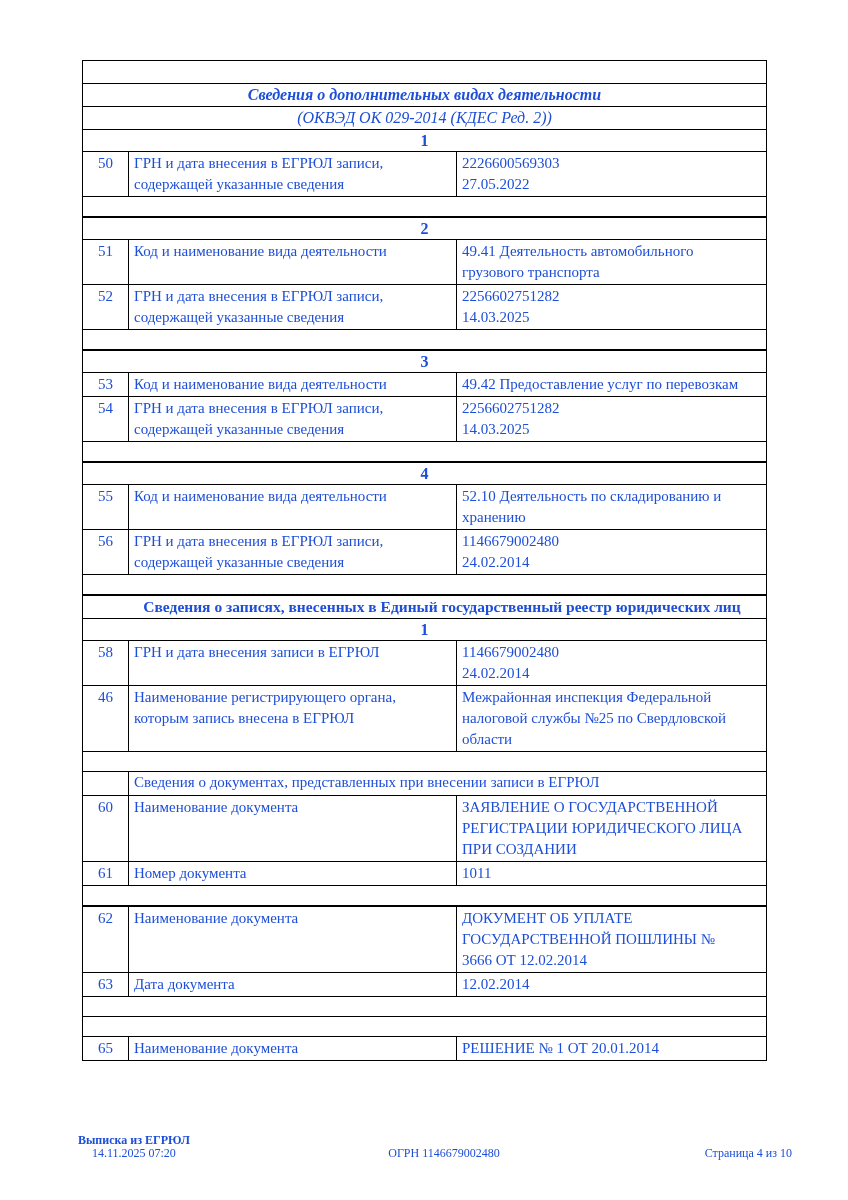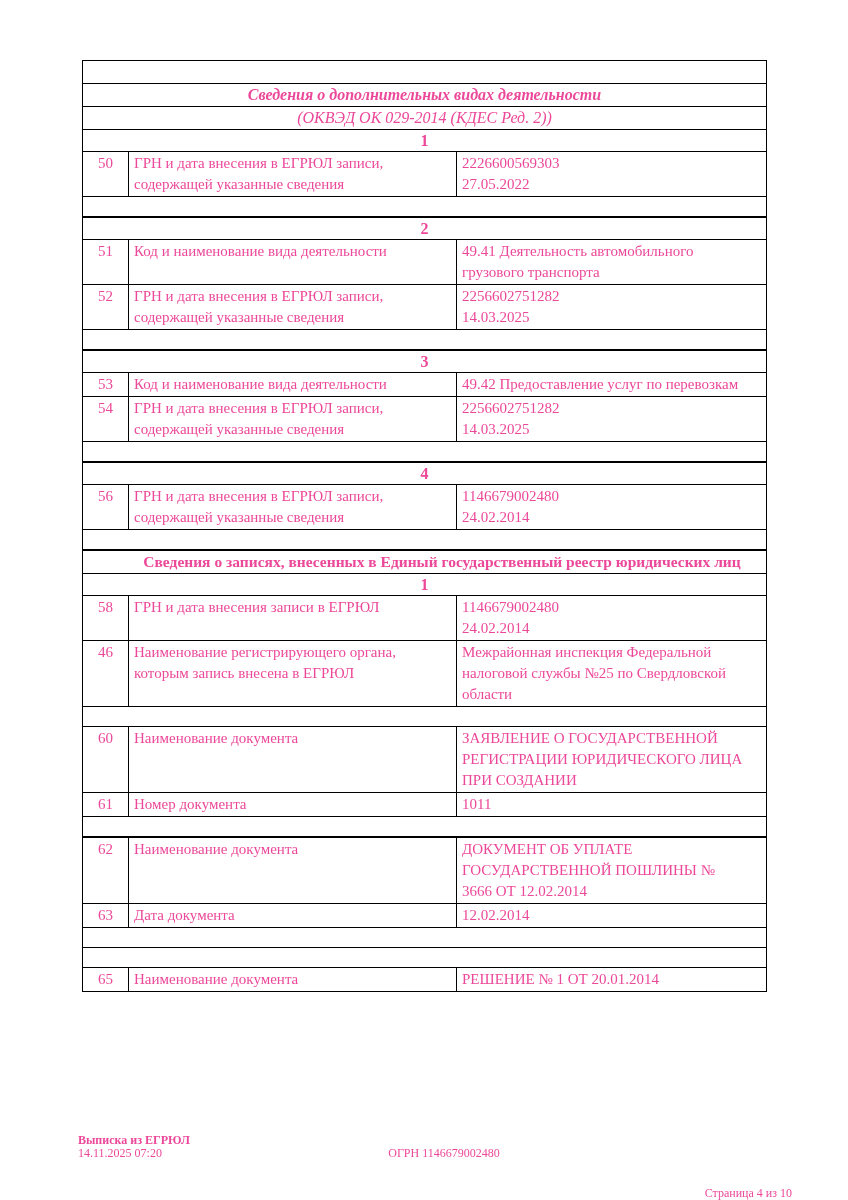--- a/index.html
+++ b/index.html
@@ -1,18 +1,18 @@
 <!DOCTYPE html>
 <html><head>
 <meta charset="utf-8">
 <style>
   html,body{margin:0;padding:0;background:#ffffff;}
   .page{
     position:relative;width:848px;height:1200px;background:#ffffff;
-    color:#ec4899;font-family:"Liberation Serif",serif;overflow:hidden;
+    color:#1d4ed8;font-family:"Liberation Serif",serif;overflow:hidden;
   }
   table.doc{
     position:absolute;left:82px;top:60px;width:684px;
     border-collapse:collapse;table-layout:fixed;
     font-size:15px;line-height:21px;
   }
   col.c1{width:46px}
   col.c2{width:328px}
   col.c3{width:310px}
   td{
@@ -23,24 +23,24 @@
   tr.spacer td{height:19px;}
   tr.title td{font-weight:bold;font-style:italic;text-align:center;height:22px;font-size:16px;}
   tr.subtitle td{font-style:italic;text-align:center;height:22px;font-size:16px;}
   tr.numrow td{font-weight:bold;text-align:center;height:21px;font-size:16px;}
   tr.sechead td{font-weight:bold;text-align:center;height:22px;font-size:15.5px;padding-left:40px;}
   tr.dochead td{height:21px;}
   tr.data td{padding:1px 5px;}
   td.num{text-align:center;padding:1px 2px;}
   tr.thick td{border-top-width:2px;}
   .footer{position:absolute;left:78px;width:714px;top:1134px;font-size:12px;line-height:13px;}
-  .f-l{position:absolute;left:0;top:0;}
+  .f-l{position:absolute;left:0;top:0;text-align:center;}
   .f-l .l1{font-weight:bold;}
   .f-c{position:absolute;left:18px;right:0;top:13px;text-align:center;}
-  .f-r{position:absolute;right:0;top:13px;text-align:right;margin-top:40px;}
+  .f-r{position:absolute;right:0;top:13px;text-align:right;}
 </style>
 </head>
 <body>
 
 <div class="page">
 
   <table class="doc">
     <colgroup>
         <col class="c1">
         <col class="c2">
@@ -112,20 +112,26 @@
     </tr>
 
     <tr class="spacer">
           <td colspan="3"></td>
         </tr>
 
     <tr class="numrow thick">
       <td colspan="3">4</td>
     </tr>
     <tr class="data">
+      <td class="num">55</td>
+      <td>Код и наименование вида деятельности</td>
+      <td>52.10 Деятельность по складированию и
+хранению</td>
+    </tr>
+    <tr class="data">
       <td class="num">56</td>
       <td>ГРН и дата внесения в ЕГРЮЛ записи,
 содержащей указанные сведения</td>
       <td>1146679002480
 24.02.2014</td>
     </tr>
 
     <tr class="spacer">
           <td colspan="3"></td>
         </tr>
@@ -148,20 +154,24 @@
 которым запись внесена в ЕГРЮЛ</td>
       <td>Межрайонная инспекция Федеральной
 налоговой службы №25 по Свердловской
 области</td>
     </tr>
 
     <tr class="spacer">
           <td colspan="3"></td>
         </tr>
 
+    <tr class="dochead">
+      <td class="num"></td>
+      <td colspan="2">Сведения о документах, представленных при внесении записи в ЕГРЮЛ</td>
+    </tr>
     <tr class="data">
       <td class="num">60</td>
       <td>Наименование документа</td>
       <td>ЗАЯВЛЕНИЕ О ГОСУДАРСТВЕННОЙ
 РЕГИСТРАЦИИ ЮРИДИЧЕСКОГО ЛИЦА
 ПРИ СОЗДАНИИ</td>
     </tr>
     <tr class="data">
       <td class="num">61</td>
       <td>Номер документа</td>

